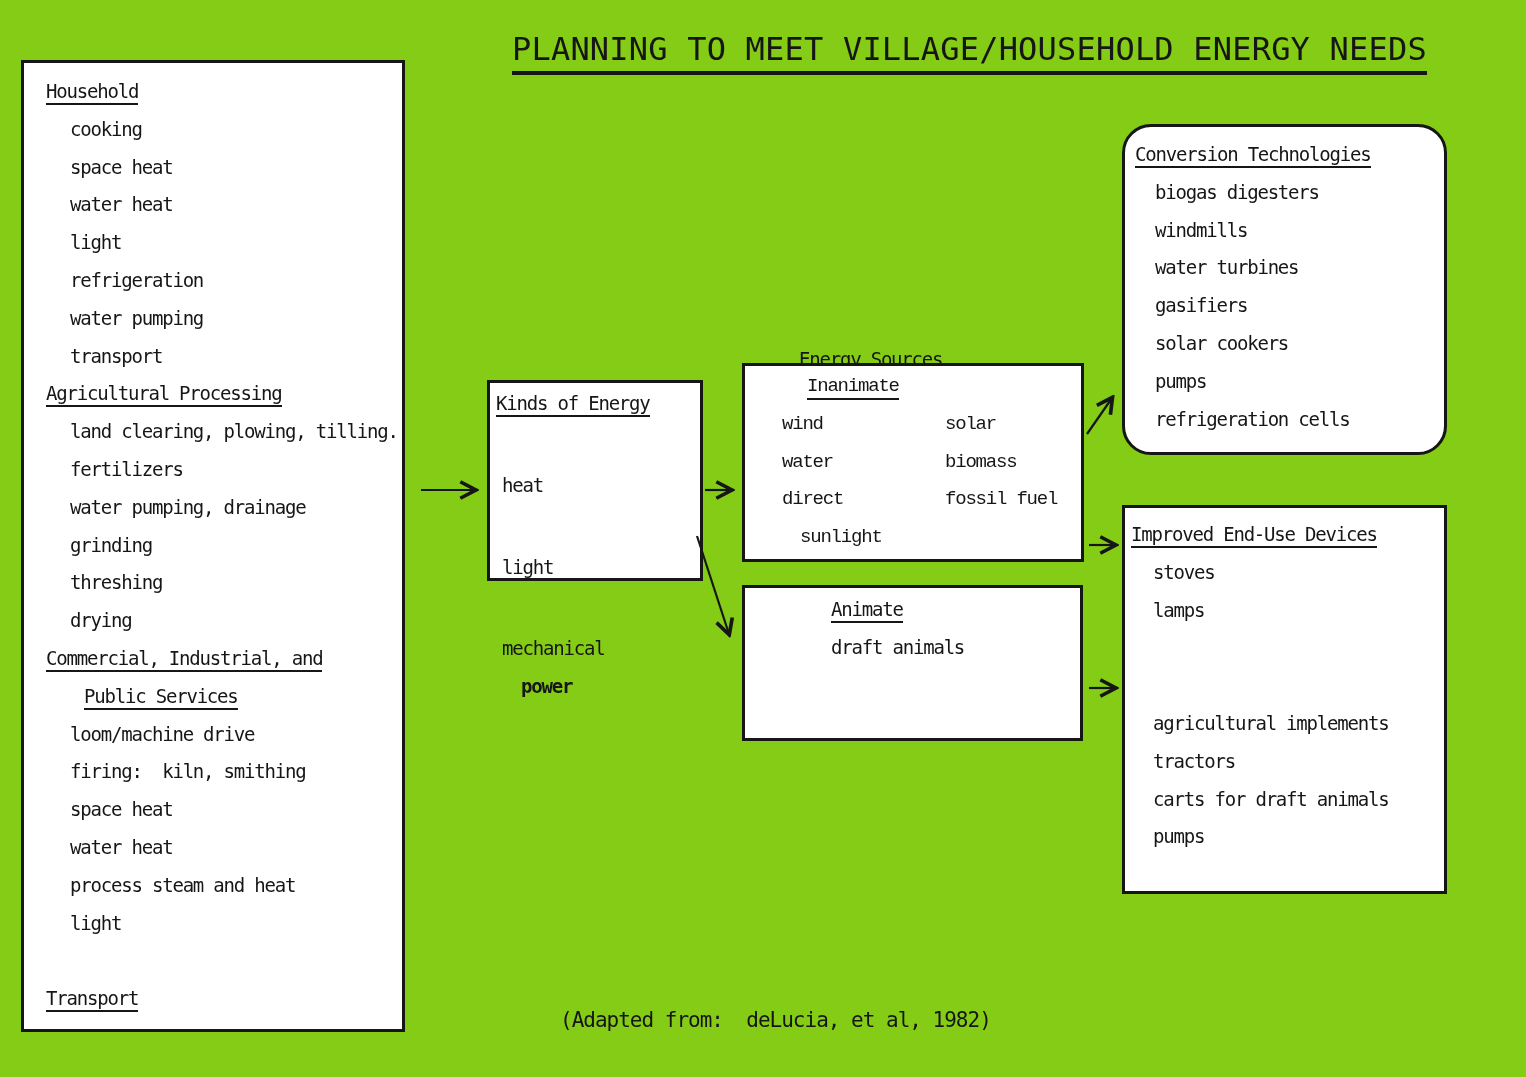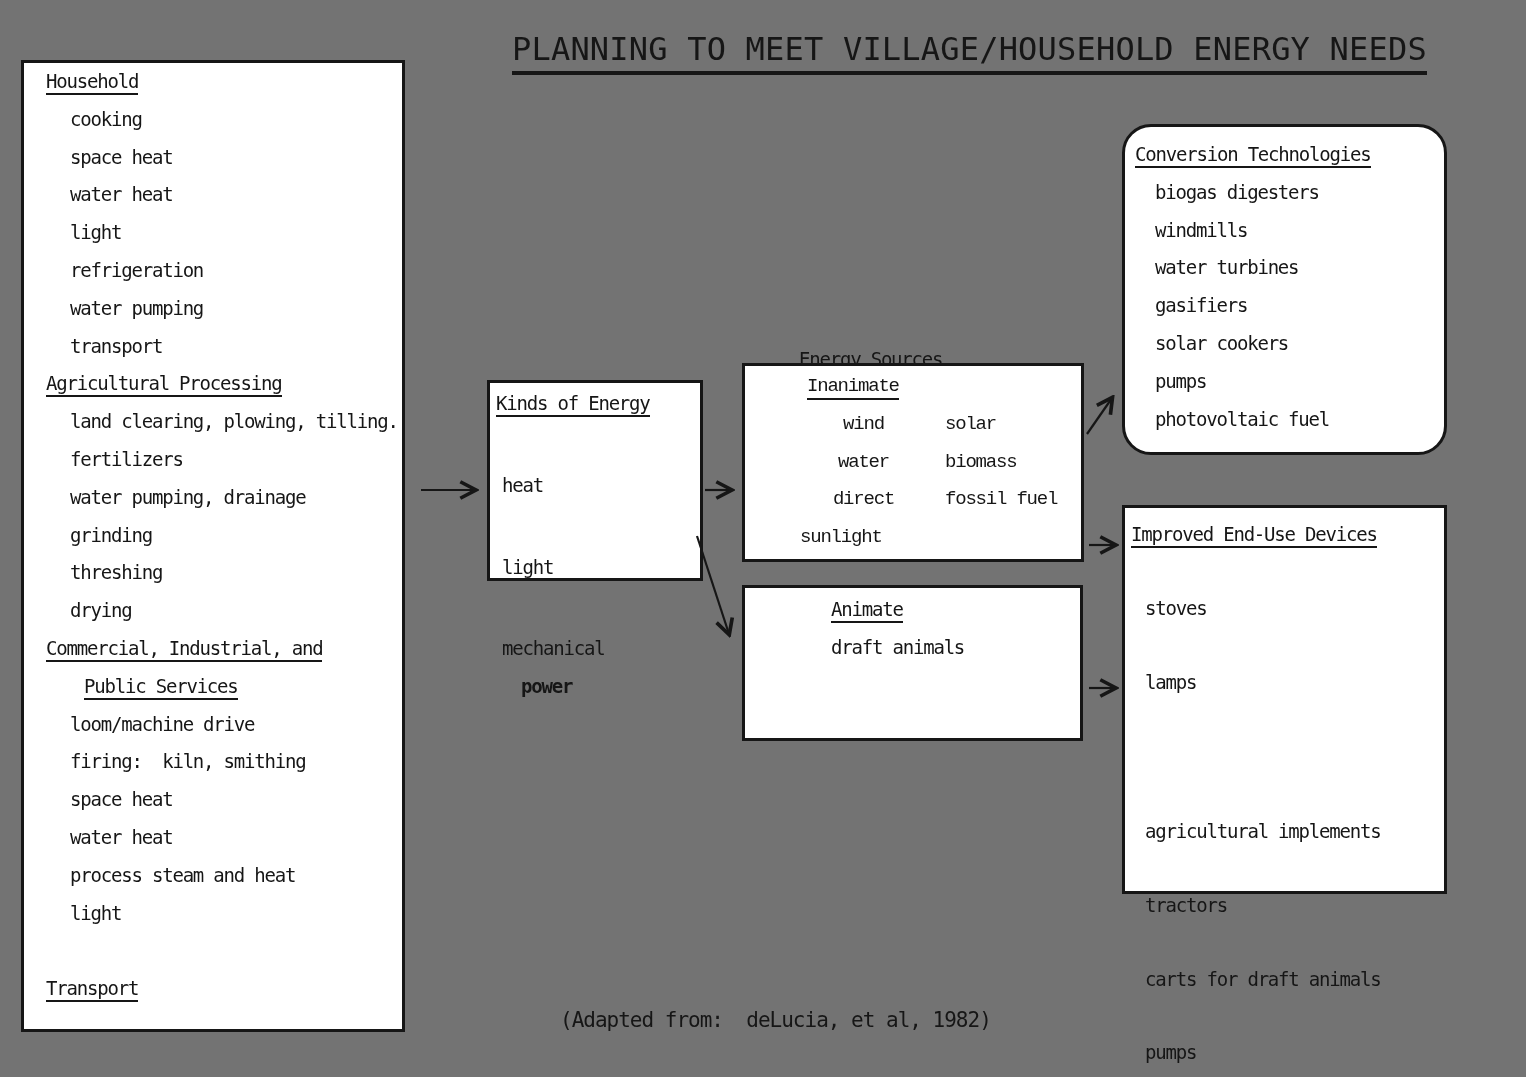--- a/index.html
+++ b/index.html
@@ -1,65 +1,65 @@
 <!DOCTYPE html>
 <html><head>
 <meta charset="utf-8">
 <style>
   html,body { margin:0; padding:0; background:#f6f6f4; }
   #canvas {
-    position:relative; width:1526px; height:1077px; background:#737373;
+    position:relative; width:1526px; height:1077px; background:#84cc16;
     font-family:"DejaVu Sans Mono", monospace; color:#161616; overflow:hidden;
   }
   .box { position:absolute; border:3px solid #161616; background:#fff; box-sizing:border-box; }
   .ln { line-height:37.8px; font-size:19px; letter-spacing:-1.2px; white-space:pre; }
   .u  { border-bottom:2px solid #161616; padding-bottom:1px; }
   
   #needs-box .h   { padding-left:22px; }
   #needs-box .h2  { padding-left:60px; }
   #needs-box .i   { padding-left:46px; }
   .blank { height:37.8px; }
   
   #kinds-box .h { padding-left:6px; }
   #kinds-box .i { padding-left:12px;margin-top:44px; }
   #kinds-box .i2 { padding-left:31px;font-weight:bold; }
   
   #inanimate-box .h { padding-left:62px; }
   #inanimate-box .row { padding-left:37px; }
-  #inanimate-box .colL { display:inline-block; width:163px;text-align:center; }
+  #inanimate-box .colL { display:inline-block; width:163px; }
   #inanimate-box .indent { padding-left:55px; }
   
   #animate-box .h, #animate-box .i { padding-left:86px; }
   
   #conversion-box .h { padding-left:10px; }
   #conversion-box .i { padding-left:30px; }
   
   #enduse-box .h { padding-left:6px; }
-  #enduse-box .i { padding-left:20px;margin-top:36px; }
+  #enduse-box .i { padding-left:28px; }
   #page-title {
     position:absolute; left:512px; top:30px;
     font-size:32px; letter-spacing:0.2px; white-space:pre;
     border-bottom:4px solid #161616; padding-bottom:3px;
   }
   #energy-sources-label {
     position:absolute; left:758px; top:326px; font-size:19px; letter-spacing:-1.2px; white-space:pre;
   }
   #caption {
     position:absolute; left:560px; top:1008px; font-size:21px; letter-spacing:-1px; white-space:pre;text-align:center;
   }
   #arrows { position:absolute; left:0; top:0; pointer-events:none; }
 </style>
 </head>
 <body>
 
 <div id="canvas">
 
   <div id="page-title">PLANNING TO MEET VILLAGE/HOUSEHOLD ENERGY NEEDS</div>
 
-  <div id="needs-box" class="box" style="left:21px; top:60px; width:384px; height:972px; padding-top:0;">
+  <div id="needs-box" class="box" style="left:21px; top:60px; width:384px; height:972px; padding-top:10px;">
     <div class="ln h"><span class="u">Household</span></div>
     <div class="ln i"><span>cooking</span></div>
     <div class="ln i"><span>space heat</span></div>
     <div class="ln i"><span>water heat</span></div>
     <div class="ln i"><span>light</span></div>
     <div class="ln i"><span>refrigeration</span></div>
     <div class="ln i"><span>water pumping</span></div>
     <div class="ln i"><span>transport</span></div>
     <div class="ln h"><span class="u">Agricultural Processing</span></div>
     <div class="ln i"><span>land clearing, plowing, tilling.</span></div>
@@ -106,21 +106,21 @@
   </div>
 
   <div id="conversion-box" class="box" style="left:1122px; top:124px; width:325px; height:331px; padding-top:9px;border-radius:29px;">
     <div class="ln h"><span class="u">Conversion Technologies</span></div>
     <div class="ln i"><span>biogas digesters</span></div>
     <div class="ln i"><span>windmills</span></div>
     <div class="ln i"><span>water turbines</span></div>
     <div class="ln i"><span>gasifiers</span></div>
     <div class="ln i"><span>solar cookers</span></div>
     <div class="ln i"><span>pumps</span></div>
-    <div class="ln i"><span>photovoltaic fuel</span></div>
+    <div class="ln i"><span>refrigeration cells</span></div>
   </div>
 
   <div id="enduse-box" class="box" style="left:1122px; top:505px; width:325px; height:389px; padding-top:8px;">
     <div class="ln h"><span class="u">Improved End-Use Devices</span></div>
     <div class="ln i"><span>stoves</span></div>
     <div class="ln i"><span>lamps</span></div>
     <div class="blank"></div>
     <div class="blank"></div>
     <div class="ln i"><span>agricultural implements</span></div>
     <div class="ln i"><span>tractors</span></div>

